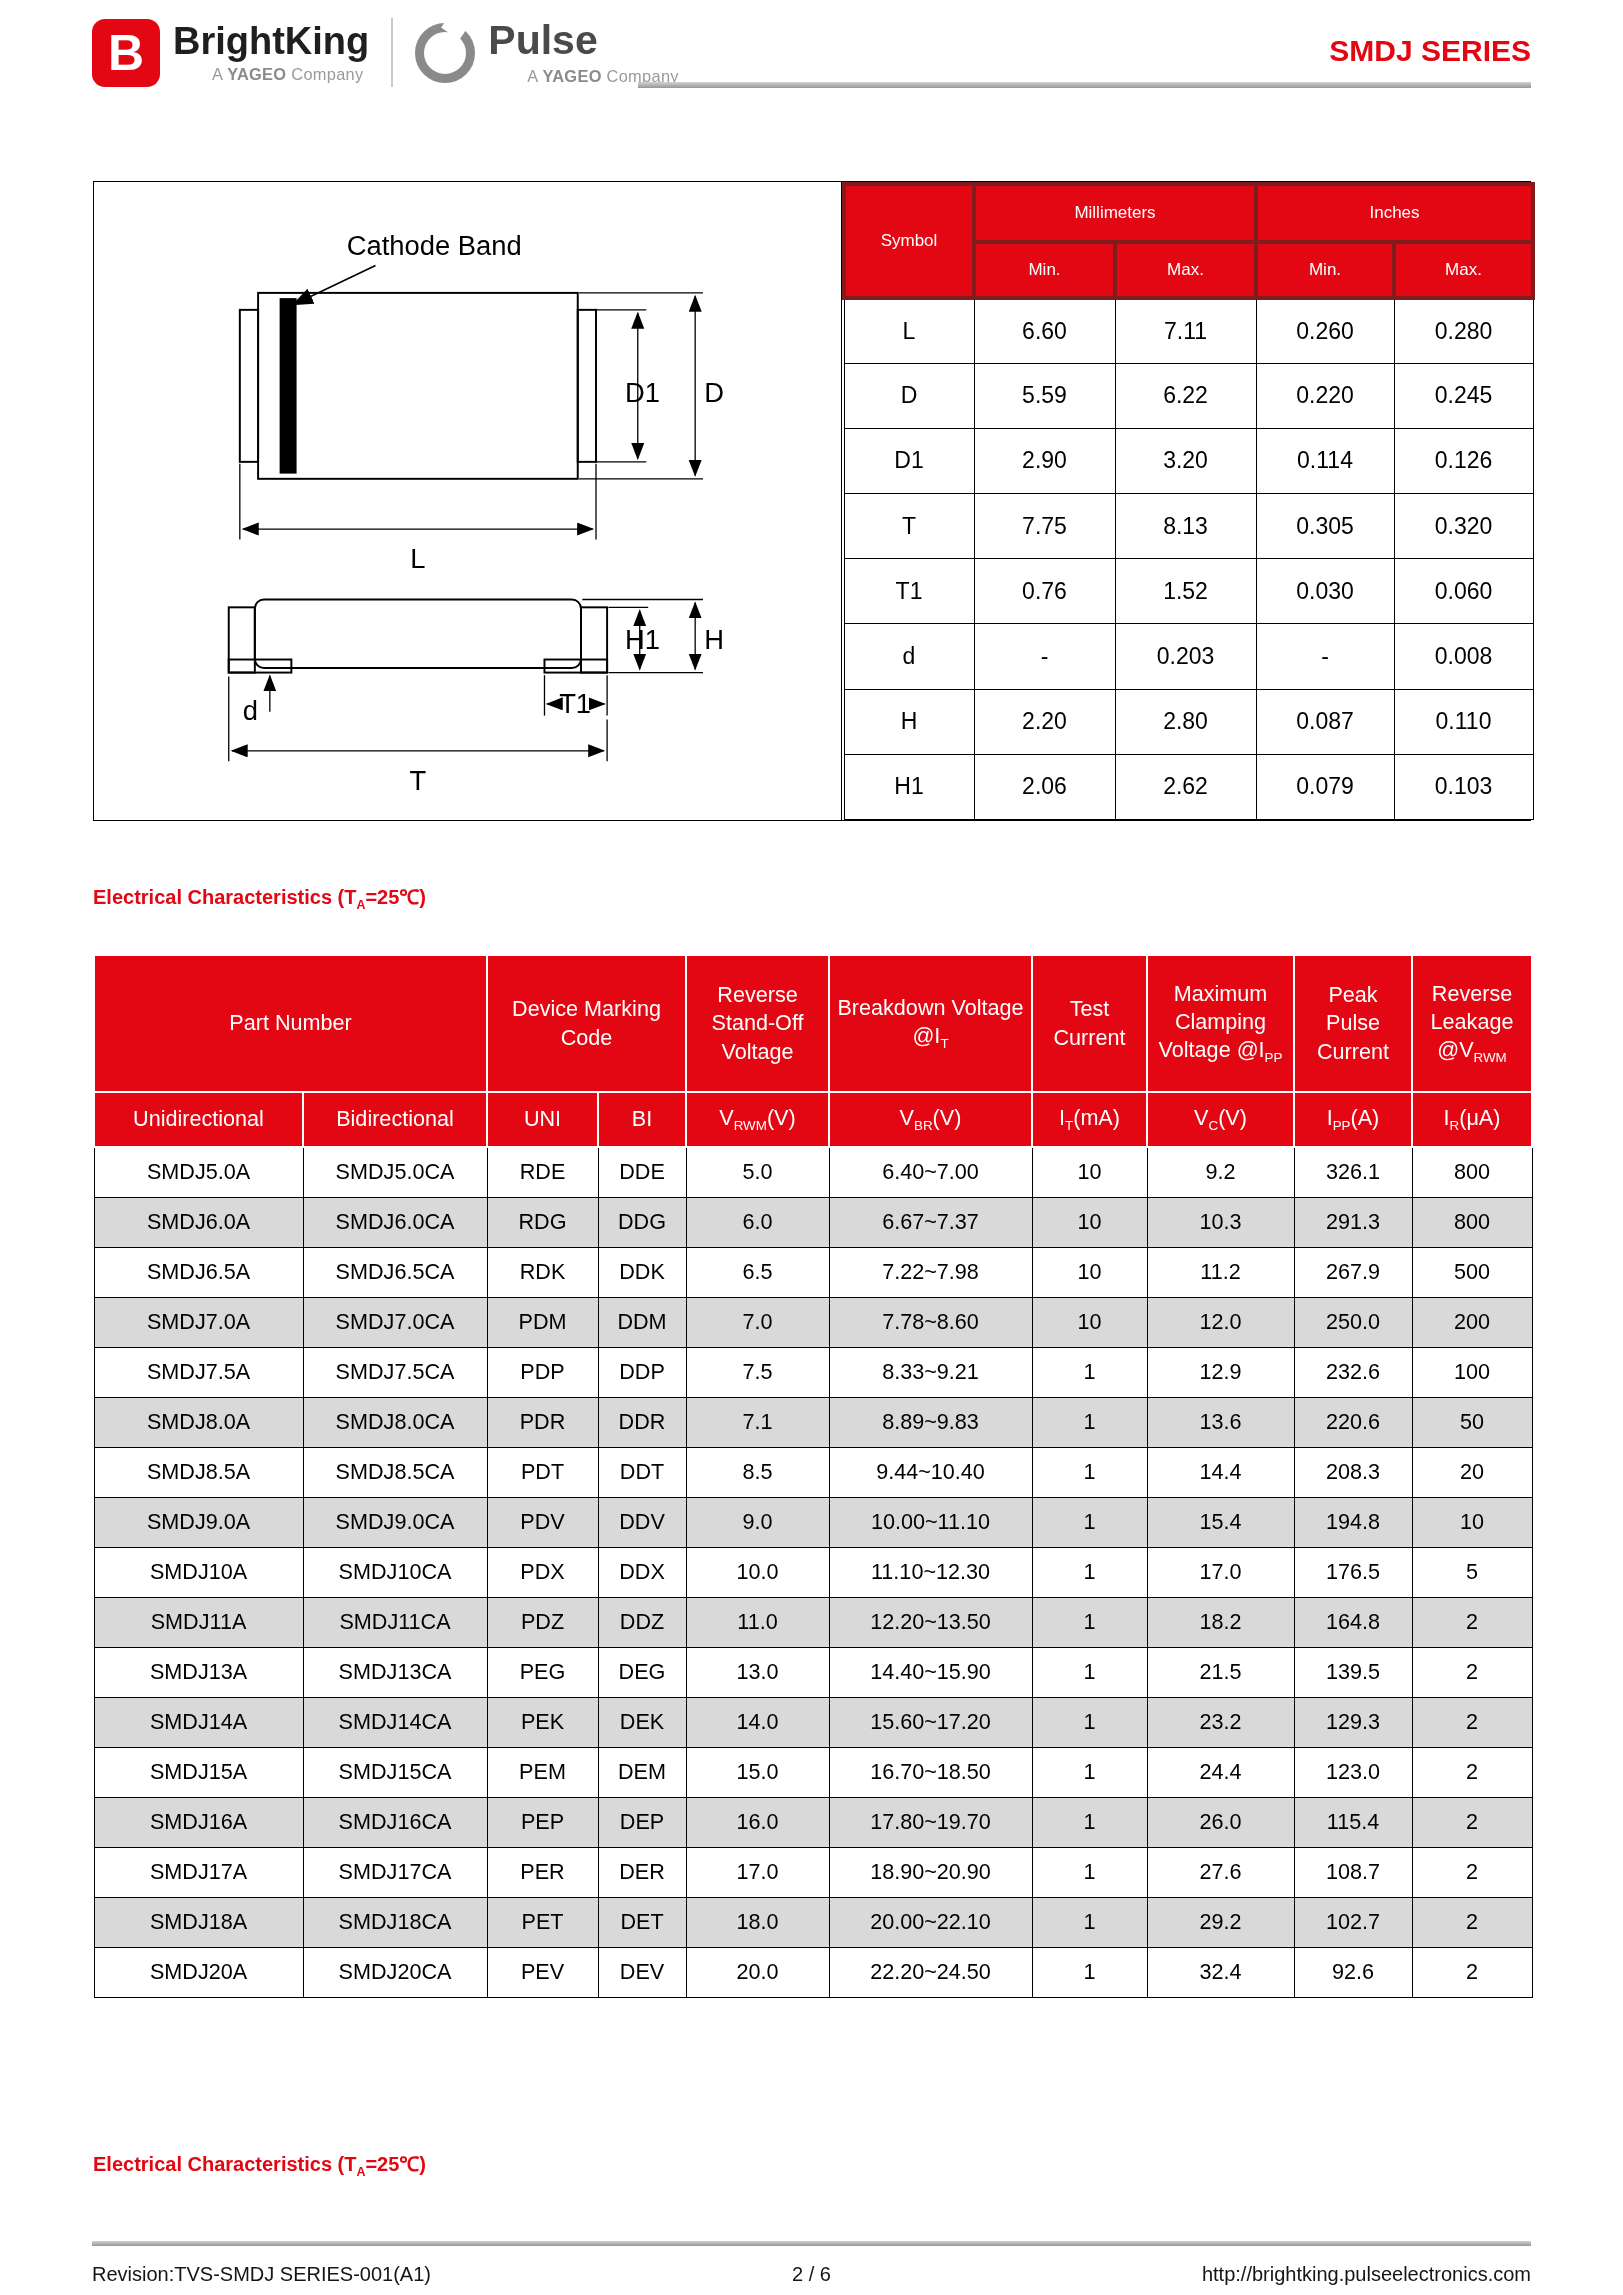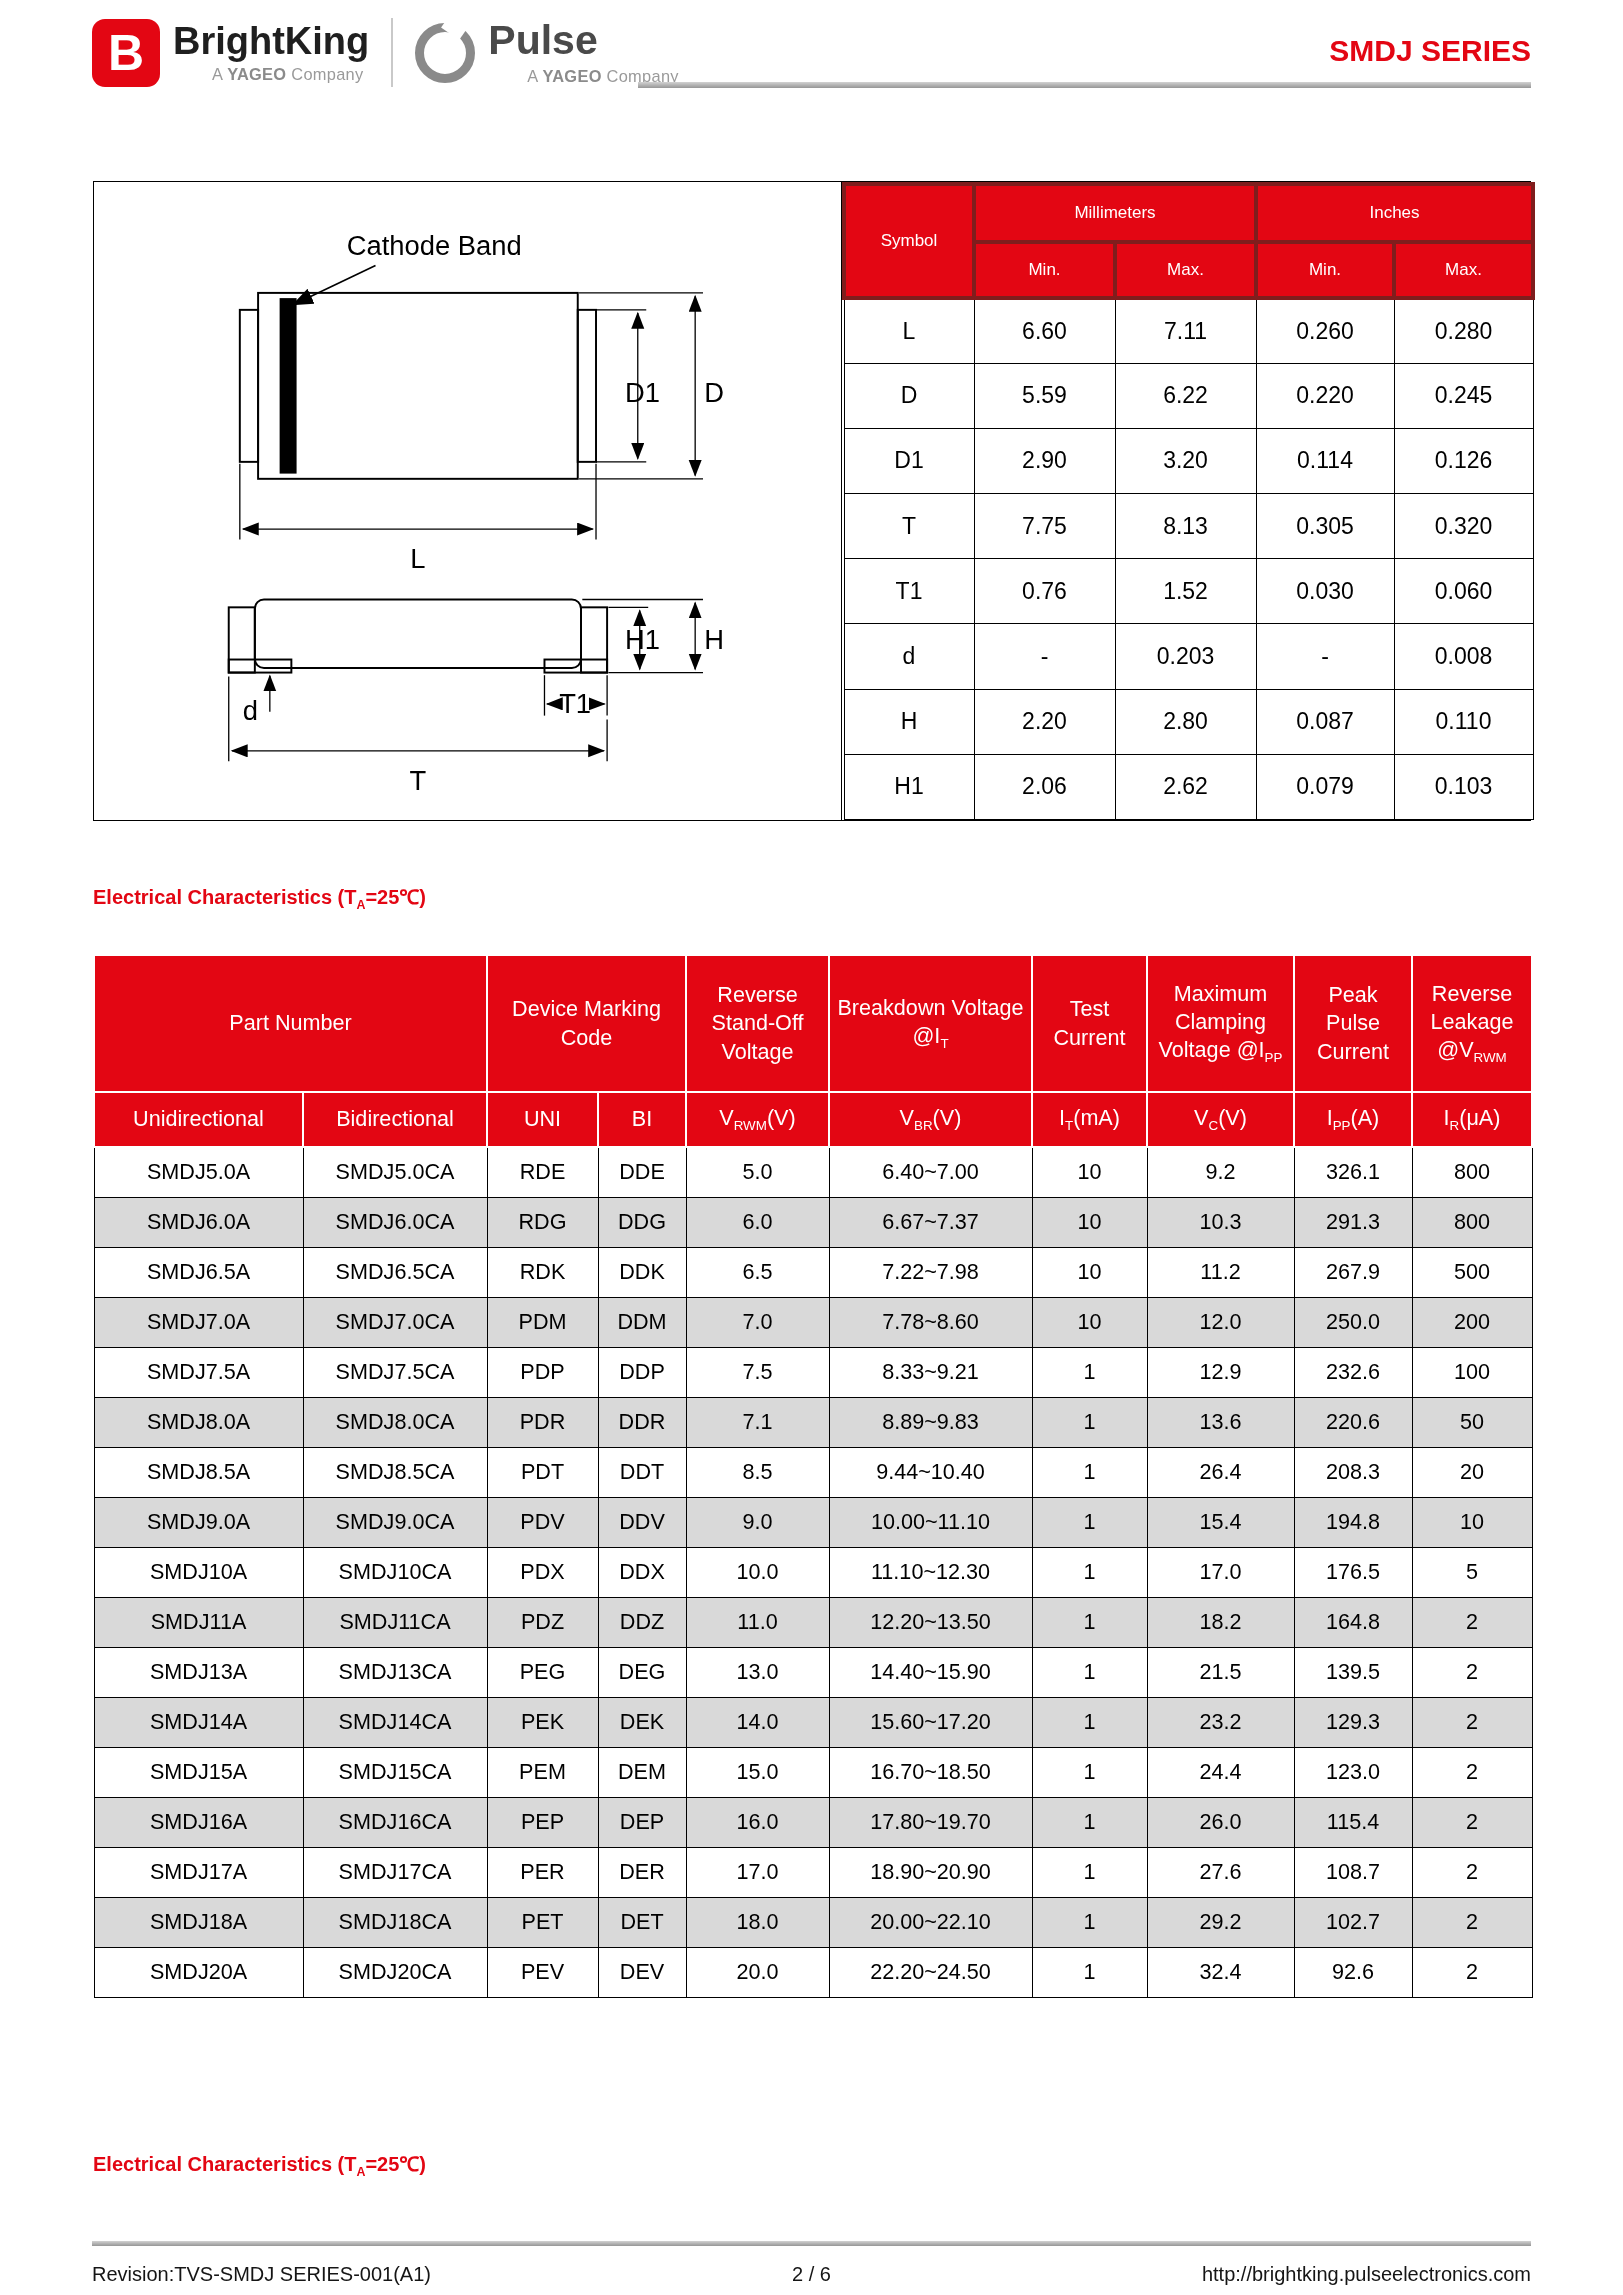--- a/index.html
+++ b/index.html
@@ -363,21 +363,21 @@
           <td>50</td>
         </tr>
         <tr>
           <td>SMDJ8.5A</td>
           <td>SMDJ8.5CA</td>
           <td>PDT</td>
           <td>DDT</td>
           <td>8.5</td>
           <td>9.44~10.40</td>
           <td>1</td>
-          <td>26.4</td>
+          <td>14.4</td>
           <td>208.3</td>
           <td>20</td>
         </tr>
         <tr>
           <td>SMDJ9.0A</td>
           <td>SMDJ9.0CA</td>
           <td>PDV</td>
           <td>DDV</td>
           <td>9.0</td>
           <td>10.00~11.10</td>

